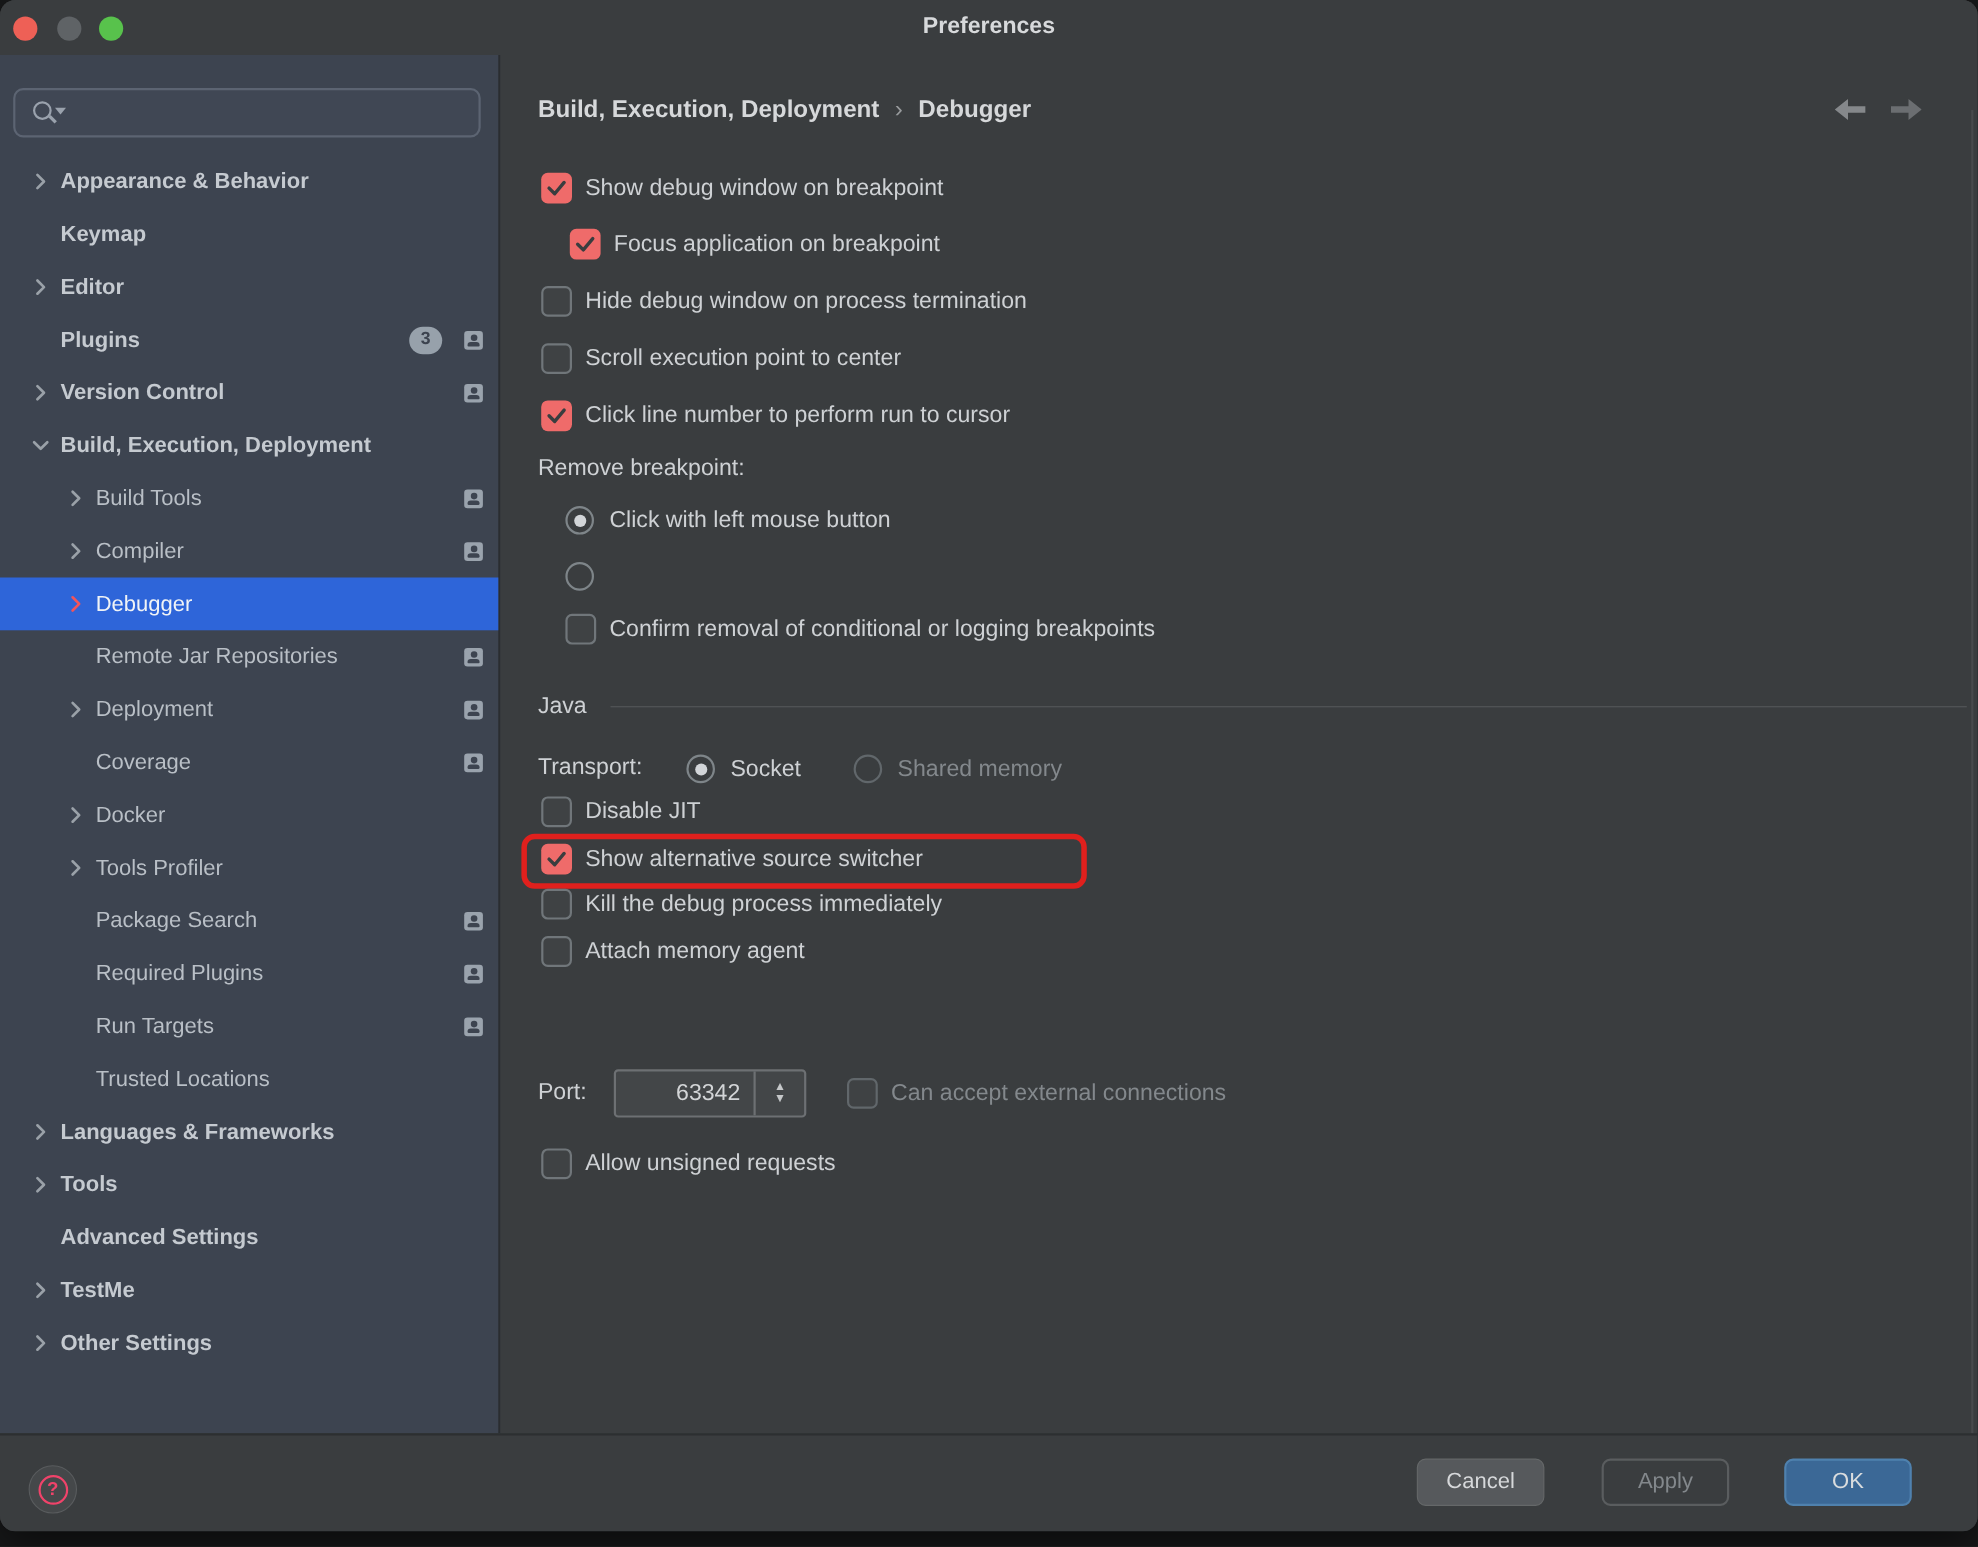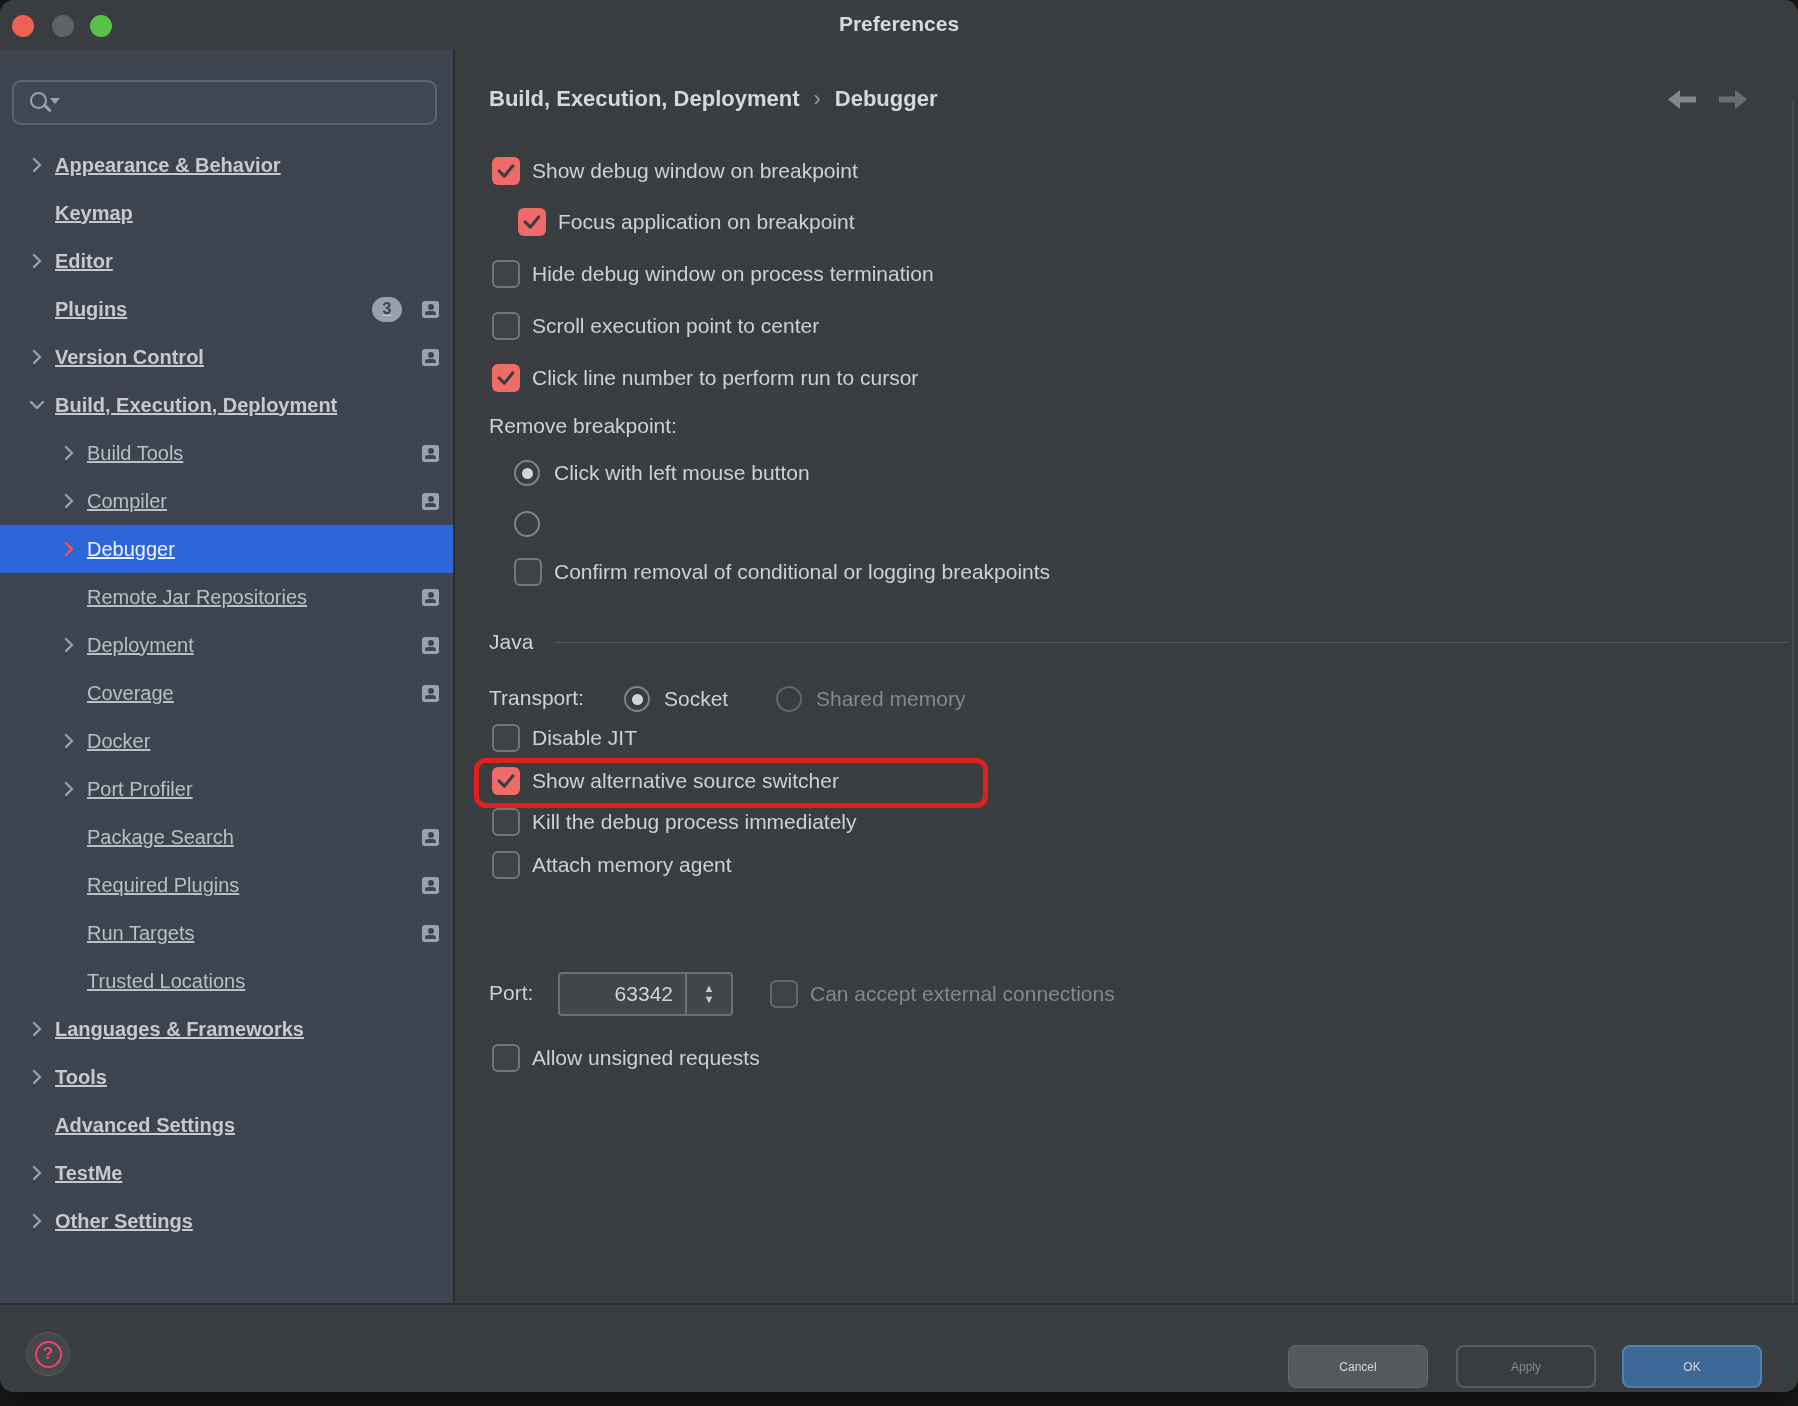--- a/index.html
+++ b/index.html
@@ -20,21 +20,21 @@
            border-right:2px solid #2a2d30;box-sizing:border-box;}
   .searchbox{position:absolute;left:12px;top:30px;width:425px;height:45px;box-sizing:border-box;
              border:2px solid #5c6472;border-radius:9px;background:#404754;display:flex;align-items:center;}
   .mag{position:relative;width:30px;height:26px;margin-left:14px;}
   .mag .lens{position:absolute;left:2px;top:2px;width:13px;height:13px;border:2.5px solid #9aa2ad;border-radius:50%;}
   .mag .handle{position:absolute;left:16px;top:17px;width:8px;height:2.5px;background:#9aa2ad;transform:rotate(45deg);}
   .mag .caret{position:absolute;left:22px;top:8px;width:0;height:0;border-left:5px solid transparent;
               border-right:5px solid transparent;border-top:6px solid #9aa2ad;}
   .tree{position:absolute;left:0;top:91px;width:100%;}
   .trow{height:48px;display:flex;align-items:center;font-size:20px;color:#b9bfc6;
-        padding-right:14px;box-sizing:border-box;cursor:default;text-decoration:underline;}
+        padding-right:14px;box-sizing:border-box;cursor:default;}
   .trow.lvl1{padding-left:30px;}
   .trow.lvl2{padding-left:62px;}
   .trow.bold{font-weight:bold;color:#c5cad0;}
   .trow.selected{background:#2e65d9;color:#f0f3f6;}
   .chev{width:25px;height:16px;display:flex;align-items:center;color:#9aa1a8;flex:0 0 25px;}
   .chev svg{display:block;}
   .chev.none svg{visibility:hidden;}
   .chev.down svg{transform:rotate(90deg);}
   .trow.selected .chev{color:#f2545b;}
   .flex-sp{flex:1 1 auto;}
@@ -71,22 +71,22 @@
             font-size:21px;color:#d3d5d7;}
   .spin-arrows{width:44px;border-left:2px solid #6d7073;display:flex;flex-direction:column;
                align-items:center;justify-content:center;color:#c6c8ca;font-size:11px;line-height:11px;}
   
   .footer{position:absolute;left:0;top:1303px;width:100%;height:89px;background:#3a3d3f;
           border-top:2px solid #2c2f31;box-sizing:border-box;}
   .helpbtn{position:absolute;left:26px;top:27px;width:42px;height:42px;border-radius:50%;
            background:#45484a;border:1px solid #595c5e;display:flex;align-items:center;justify-content:center;}
   .helpring{width:27px;height:27px;border-radius:50%;border:2.5px solid #f0436a;box-sizing:border-box;
             display:flex;align-items:center;justify-content:center;font-size:17px;font-weight:bold;color:#f0436a;}
-  .btn{position:absolute;top:40px;width:140px;height:43px;border-radius:8px;box-sizing:border-box;
-       display:flex;align-items:center;justify-content:center;font-size:12px;}
+  .btn{position:absolute;top:21px;width:116px;height:43px;border-radius:8px;box-sizing:border-box;
+       display:flex;align-items:center;justify-content:center;font-size:20px;}
   .btn.cancel{left:1288px;background:#56595c;border:1px solid #656869;color:#d6d8da;}
   .btn.apply{left:1456px;background:transparent;border:2px solid #5a5d5f;color:#83888c;}
   .btn.ok{left:1622px;background:#3b6896;border:2px solid #4f81ae;color:#d9dcde;}
   .edge{position:absolute;right:4px;top:50px;width:2px;height:1253px;background:#515457;opacity:.6;}
 </style>
 </head>
 <body>
 
 <div class="dialog">
 
@@ -263,21 +263,21 @@
       <span class="tlabel">Docker</span>
       <span class="flex-sp"></span>
 
     </div>
         <div class="trow lvl2">
       <span class="chev">
         <svg width="14" height="16" viewBox="0 0 10 16">
               <polyline points="2,2 8,8 2,14" fill="none" stroke="currentColor" stroke-width="2.4" stroke-linecap="round" stroke-linejoin="round"></polyline>
             </svg>
       </span>
-      <span class="tlabel">Port Profiler</span>
+      <span class="tlabel">Tools Profiler</span>
       <span class="flex-sp"></span>
 
     </div>
         <div class="trow lvl2">
       <span class="chev none">
         <svg width="14" height="16" viewBox="0 0 10 16">
               <polyline points="2,2 8,8 2,14" fill="none" stroke="currentColor" stroke-width="2.4" stroke-linecap="round" stroke-linejoin="round"></polyline>
             </svg>
       </span>
       <span class="tlabel">Package Search</span>

